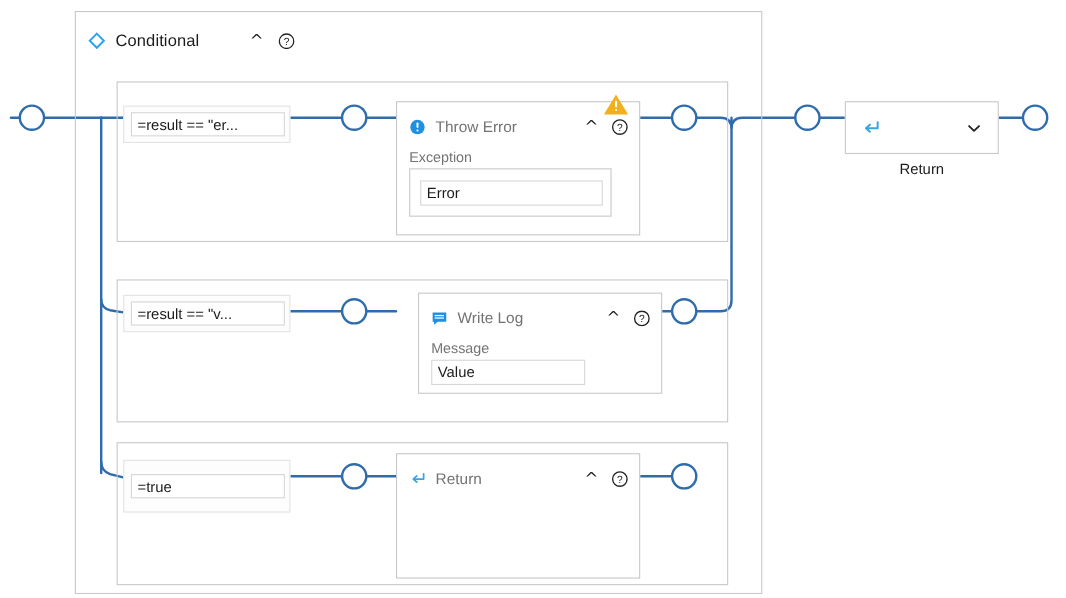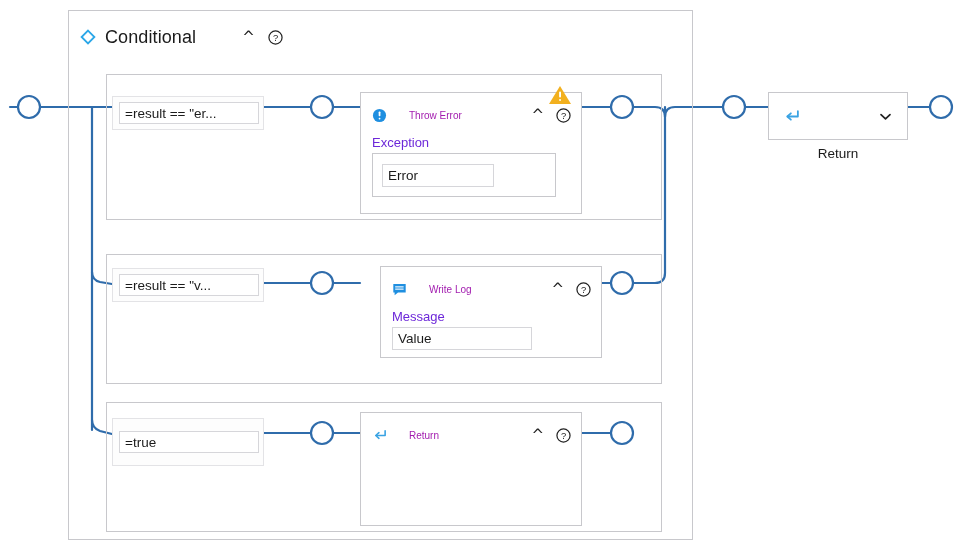--- a/index.html
+++ b/index.html
@@ -47,21 +47,21 @@
   }
   .conditional-header {
     position: absolute;
     left: 80px;
     top: 26px;
     display: flex;
     align-items: center;
     height: 22px;
   }
   .cond-title {
-    font-size: 18px;
+    font-size: 15px;
     color: #1b1b1b;
     margin-left: 9px;
     letter-spacing: .1px;
   }
   .cond-ctrls {
     display: flex;
     align-items: center;
     margin-left: 46px;
     gap: 13px;
   }
@@ -119,35 +119,35 @@
   .node-2 { left: 380px; top: 266px; width: 222px; height: 92px;  }
   .node-3 { left: 360px; top: 412px; width: 222px; height: 114px; }
 
   .node-head {
     display: flex;
     align-items: center;
     height: 26px;
     margin: 9px 10px 0 11px;
   }
   .node-title {
-    font-size: 10px;
-    color: #a21caf;
-    margin-left: 22px;
+    font-size: 14px;
+    color: #737373;
+    margin-left: 9px;
     white-space: nowrap;
   }
   .node-head-ctrls {
     margin-left: auto;
     display: flex;
     align-items: center;
     gap: 12px;
   }
 
   .field-label {
     font-size: 13px;
-    color: #6d28d9;
+    color: #737373;
     margin: 7px 0 3px 11px;
   }
   .field-outer {
     margin: 0 0 0 11px;
     border: 1px solid #c8c8cc;
     background: #fff;
     box-sizing: border-box;
     width: 184px;
     height: 44px;
     display: flex;
@@ -158,21 +158,21 @@
     border: 1px solid #d6d6da;
     background: #ffffff;
     box-sizing: border-box;
     height: 23px;
     display: flex;
     align-items: center;
     padding: 0 5px;
     font-size: 13.5px;
     color: #1b1b1b;
   }
-  .field-outer .field-input { width: 112px; }
+  .field-outer .field-input { width: 166px; }
   .field-flat {
     margin-left: 11px;
     width: 140px;
   }
 
   
   .return-node {
     position: absolute;
     left: 768px;
     top: 92px;

